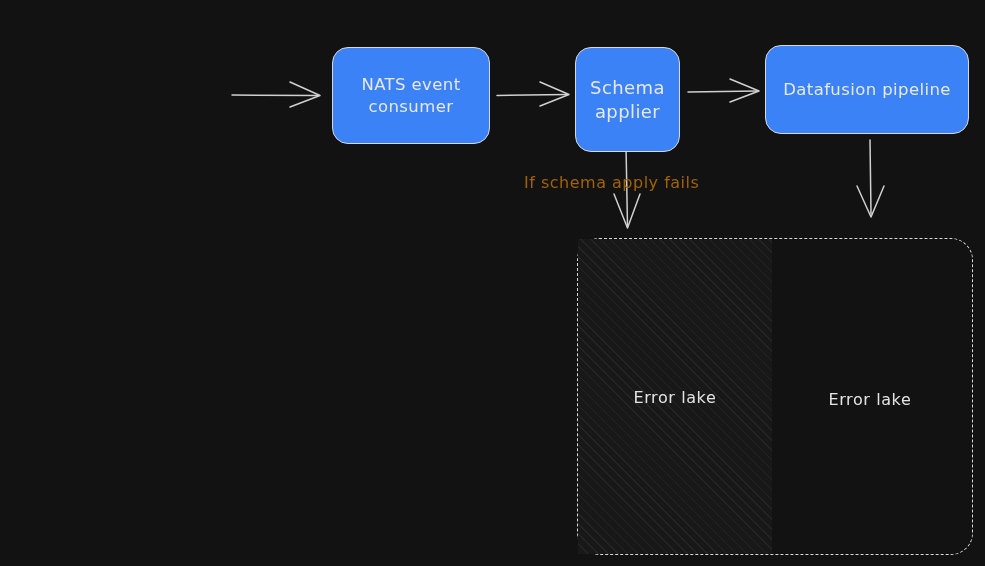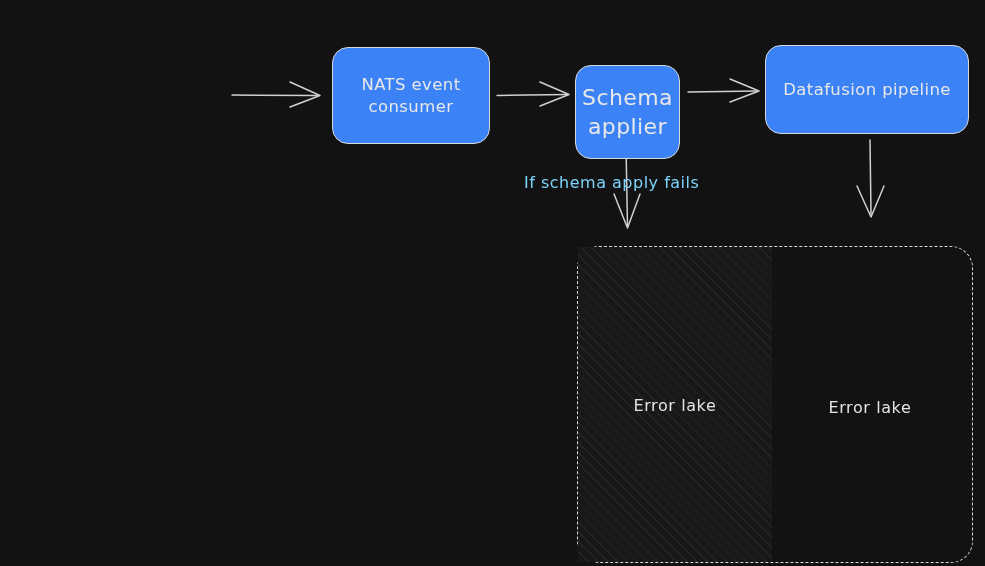--- a/index.html
+++ b/index.html
@@ -52,31 +52,31 @@
   #services-box {
     left: 8px;  top: 9px;  width: 210px; height: 181px;
     font-size: 17px;
     border-radius: 26px;
   }
   #nats-box {
     left: 332px; top: 47px; width: 158px; height: 97px;
     font-size: 16.5px;
   }
   #schema-box {
-    left: 575px; top: 65px; width: 105px; height: 94px;
-    font-size: 22px;
+    left: 575px; top: 47px; width: 105px; height: 105px;
+    font-size: 18px;
   }
   #datafusion-box {
     left: 765px; top: 45px; width: 204px; height: 89px;
     font-size: 16.5px;
   }
 
   
   #lake-container {
-    left: 577px; top: 246px; width: 396px; height: 317px; text-align: right;
+    left: 577px; top: 238px; width: 396px; height: 317px; text-align: right;
   }
   .lake-half {
     position: absolute;
     top: 0;
     height: 100%;
     display: flex;
     align-items: center;
     justify-content: center;
   }
   #error-lake {
@@ -99,21 +99,21 @@
     color: #e3e3e3;
     font-size: 16px;
     letter-spacing: 0.6px;
   }
   #error-lake .lake-label { transform: translate(0px, 1px); }
   #data-lake  .lake-label { transform: translate(-2px, 3px); }
 
   
   .free-text {
     position: absolute;
-    color: #7dd3fc;
+    color: #a16207;
     font-size: 16px;
     letter-spacing: 0.5px;
     white-space: nowrap;
   }
   #fail-label { left: 524px; top: 173px; }
 
   
   #connectors {
     position: absolute;
     left: 0; top: 0;

